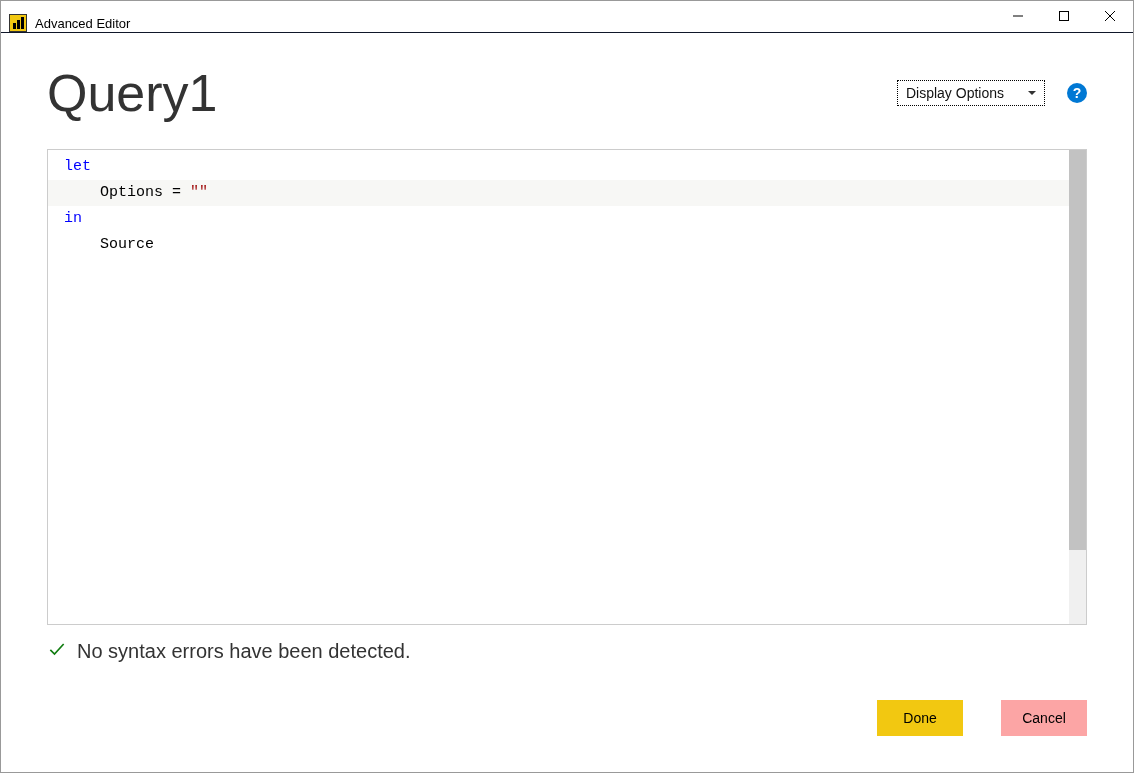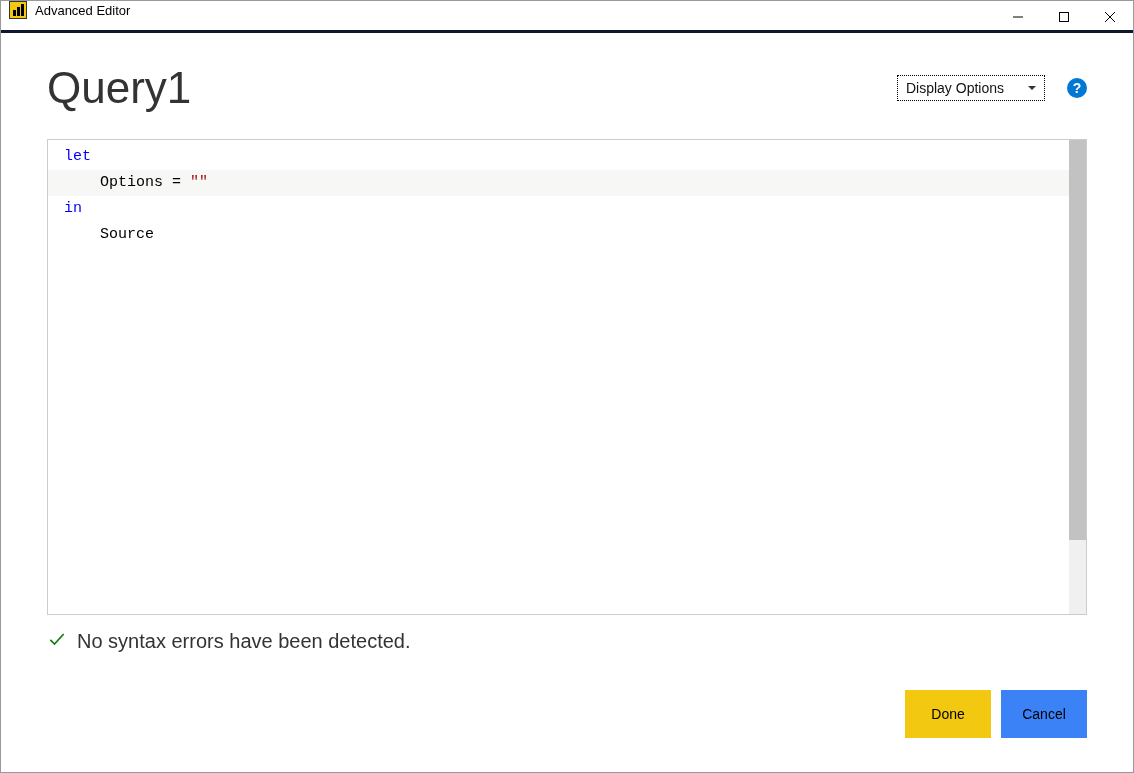--- a/index.html
+++ b/index.html
@@ -11,23 +11,23 @@
       font-family: "Segoe UI", Arial, sans-serif;
       background: #ffffff;
       width: 1134px;
       height: 773px;
       overflow: hidden;
       border: 1px solid #999;
     }
     .titlebar {
       height: 32px;
       display: flex;
-      align-items: flex-start;
+      align-items: flex-end;
       background: #ffffff;
-      border-bottom: 3px solid #0f172a;
+      border-bottom: 1px solid #0f172a;
     }
     .titlebar-left {
       display: flex;
       align-items: center;
       flex: 1;
       padding-left: 8px;
       gap: 8px;
     }
     .app-icon {
       width: 18px;
@@ -74,21 +74,21 @@
     .content {
       padding: 30px 46px 20px 46px;
     }
     .header-row {
       display: flex;
       align-items: center;
       justify-content: space-between;
       margin-bottom: 26px;
     }
     .query-title {
-      font-size: 44px;
+      font-size: 52px;
       font-weight: 300;
       color: #333;
     }
     .header-right {
       display: flex;
       align-items: center;
       gap: 22px;
     }
     .display-options {
       font-size: 14px;
@@ -171,35 +171,36 @@
       fill: none;
     }
     .footer {
       display: flex;
       justify-content: flex-end;
       gap: 10px;
       margin-top: 36px;
     }
     .btn {
       min-width: 86px;
-      height: 48px;
+      height: 36px;
       font-size: 14px;
       border: none;
       display: flex;
       align-items: center;
       justify-content: center;
       font-family: inherit;
     }
     .btn-primary {
       background: #f2c811;
       color: #000;
     }
     .btn-secondary {
-      background: #3b82f6;
+      background: #fca5a5;
       color: #000;
+      margin-left: 28px;
     }
   </style>
 </head>
 <body>
 
 <div class="titlebar">
   <div class="titlebar-left">
     <div class="app-icon">
       <span></span>
         <span></span>

